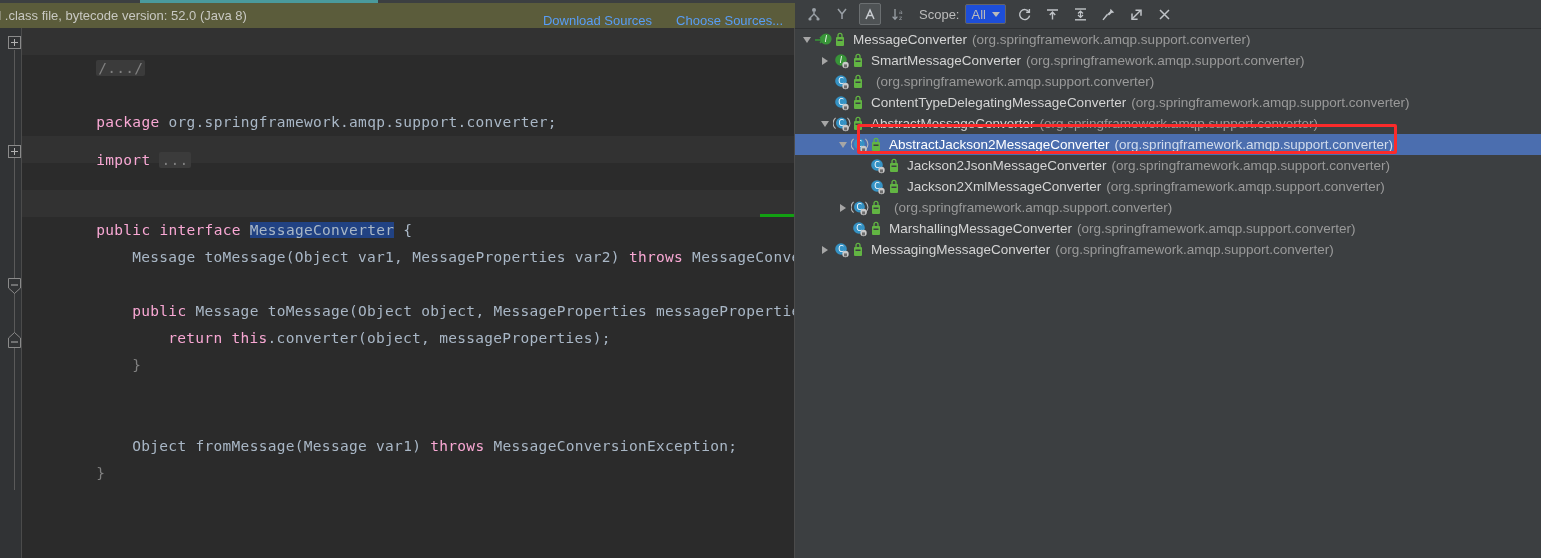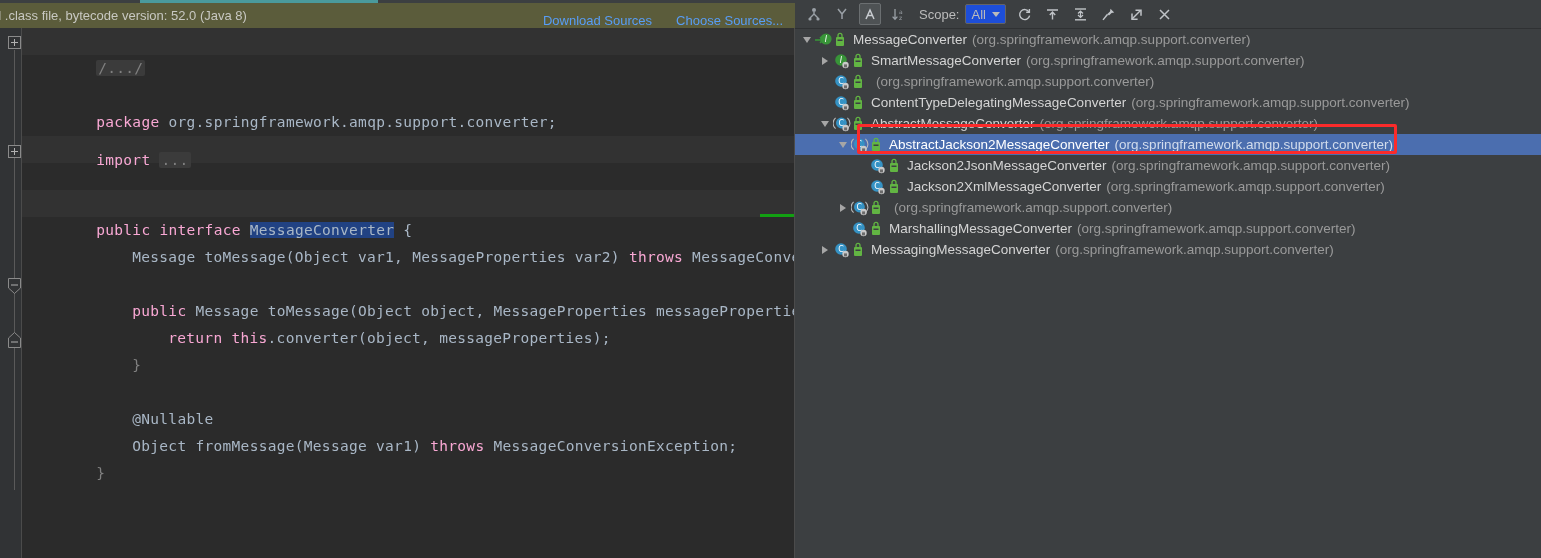--- a/index.html
+++ b/index.html
@@ -271,23 +271,20 @@
       </div>
 
       <div class="cl" style="top:270px;left:74px;">
         <span class="kw">return</span><span class="txt"> </span><span class="kw">this</span><span class="txt">.converter(object, messageProperties);</span>
       </div>
 
       <div class="cl" style="top:297px;left:38px;">
         <span class="txt" style="color:#808080;">}</span>
       </div>
 
-      <div class="cl" style="top:351px;left:38px;">
-        <span class="txt">@Nullable</span>
-      </div>
 
       <div class="cl" style="top:378px;left:38px;">
         <span class="txt">Object fromMessage(Message var1) </span><span class="kw">throws</span><span class="txt"> MessageConversionException;</span>
       </div>
 
       <div class="cl" style="top:405px;left:2px;">
         <span class="txt" style="color:#808080;">}</span>
       </div>
 
       <div class="marker-green"></div>

